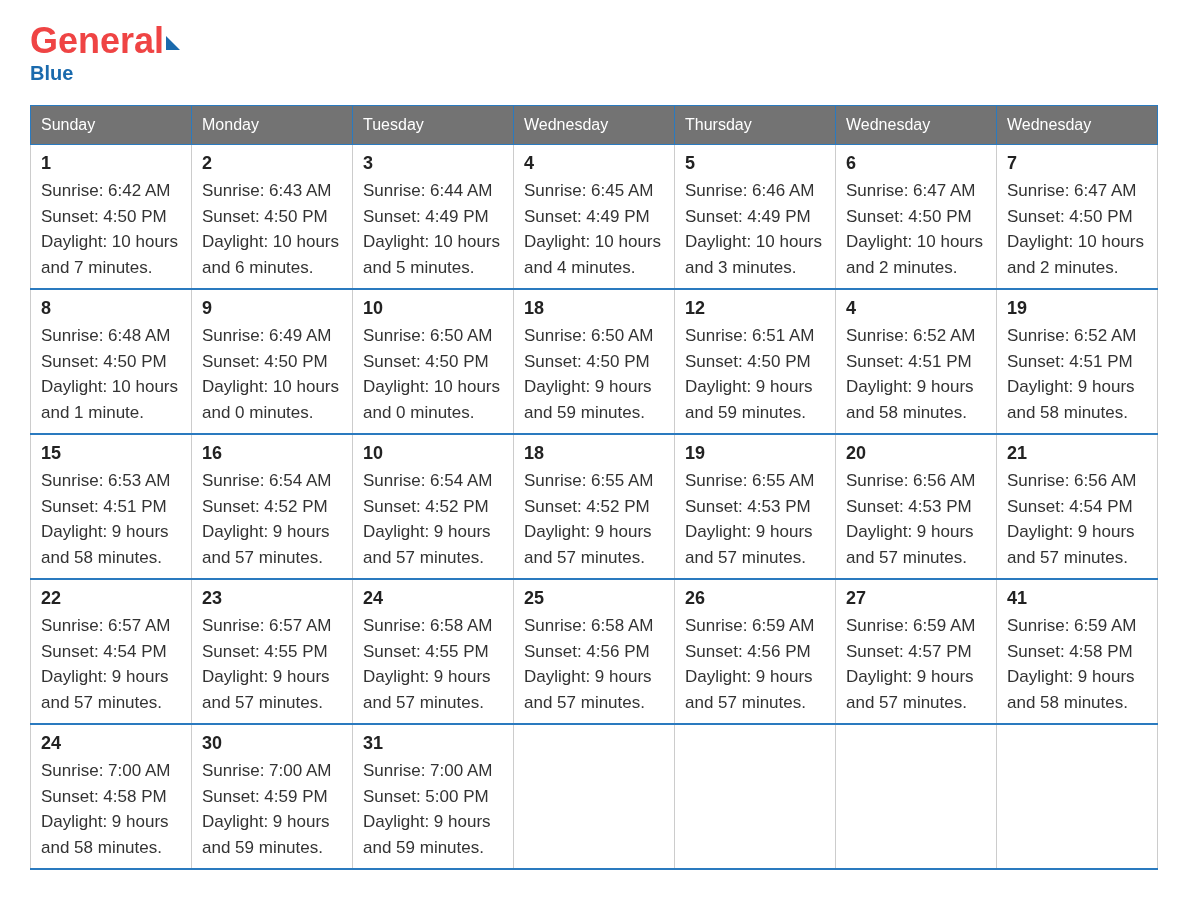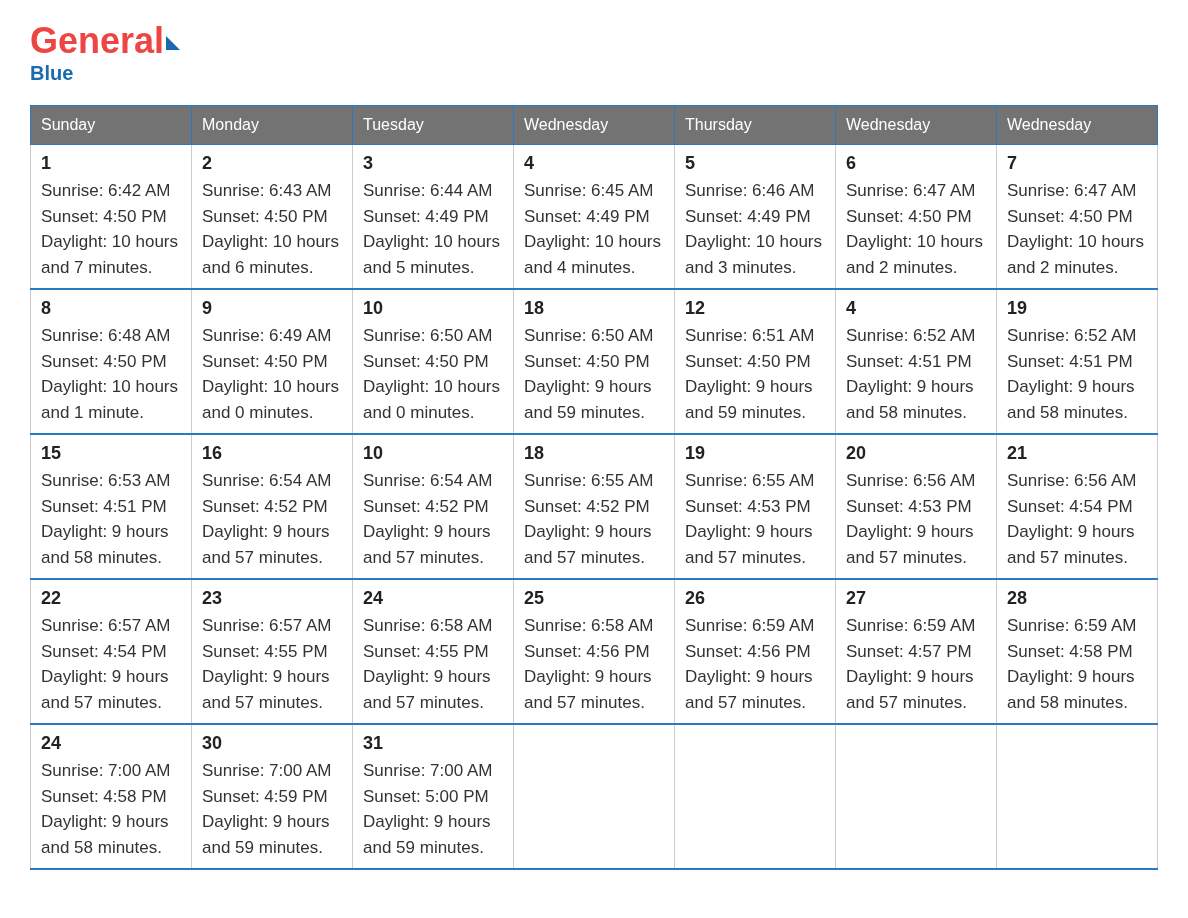--- a/index.html
+++ b/index.html
@@ -242,21 +242,21 @@
         </td>
         <td>
           <div class="day-number">26</div>
           <div class="day-info">Sunrise: 6:59 AM<br>Sunset: 4:56 PM<br>Daylight: 9 hours and 57 minutes.</div>
         </td>
         <td>
           <div class="day-number">27</div>
           <div class="day-info">Sunrise: 6:59 AM<br>Sunset: 4:57 PM<br>Daylight: 9 hours and 57 minutes.</div>
         </td>
         <td>
-          <div class="day-number">28</div>
+          <div class="day-number">41</div>
           <div class="day-info">Sunrise: 6:59 AM<br>Sunset: 4:58 PM<br>Daylight: 9 hours and 58 minutes.</div>
         </td>
       </tr>
       <tr>
         <td>
           <div class="day-number">24</div>
           <div class="day-info">Sunrise: 7:00 AM<br>Sunset: 4:58 PM<br>Daylight: 9 hours and 58 minutes.</div>
         </td>
         <td>
           <div class="day-number">30</div>

